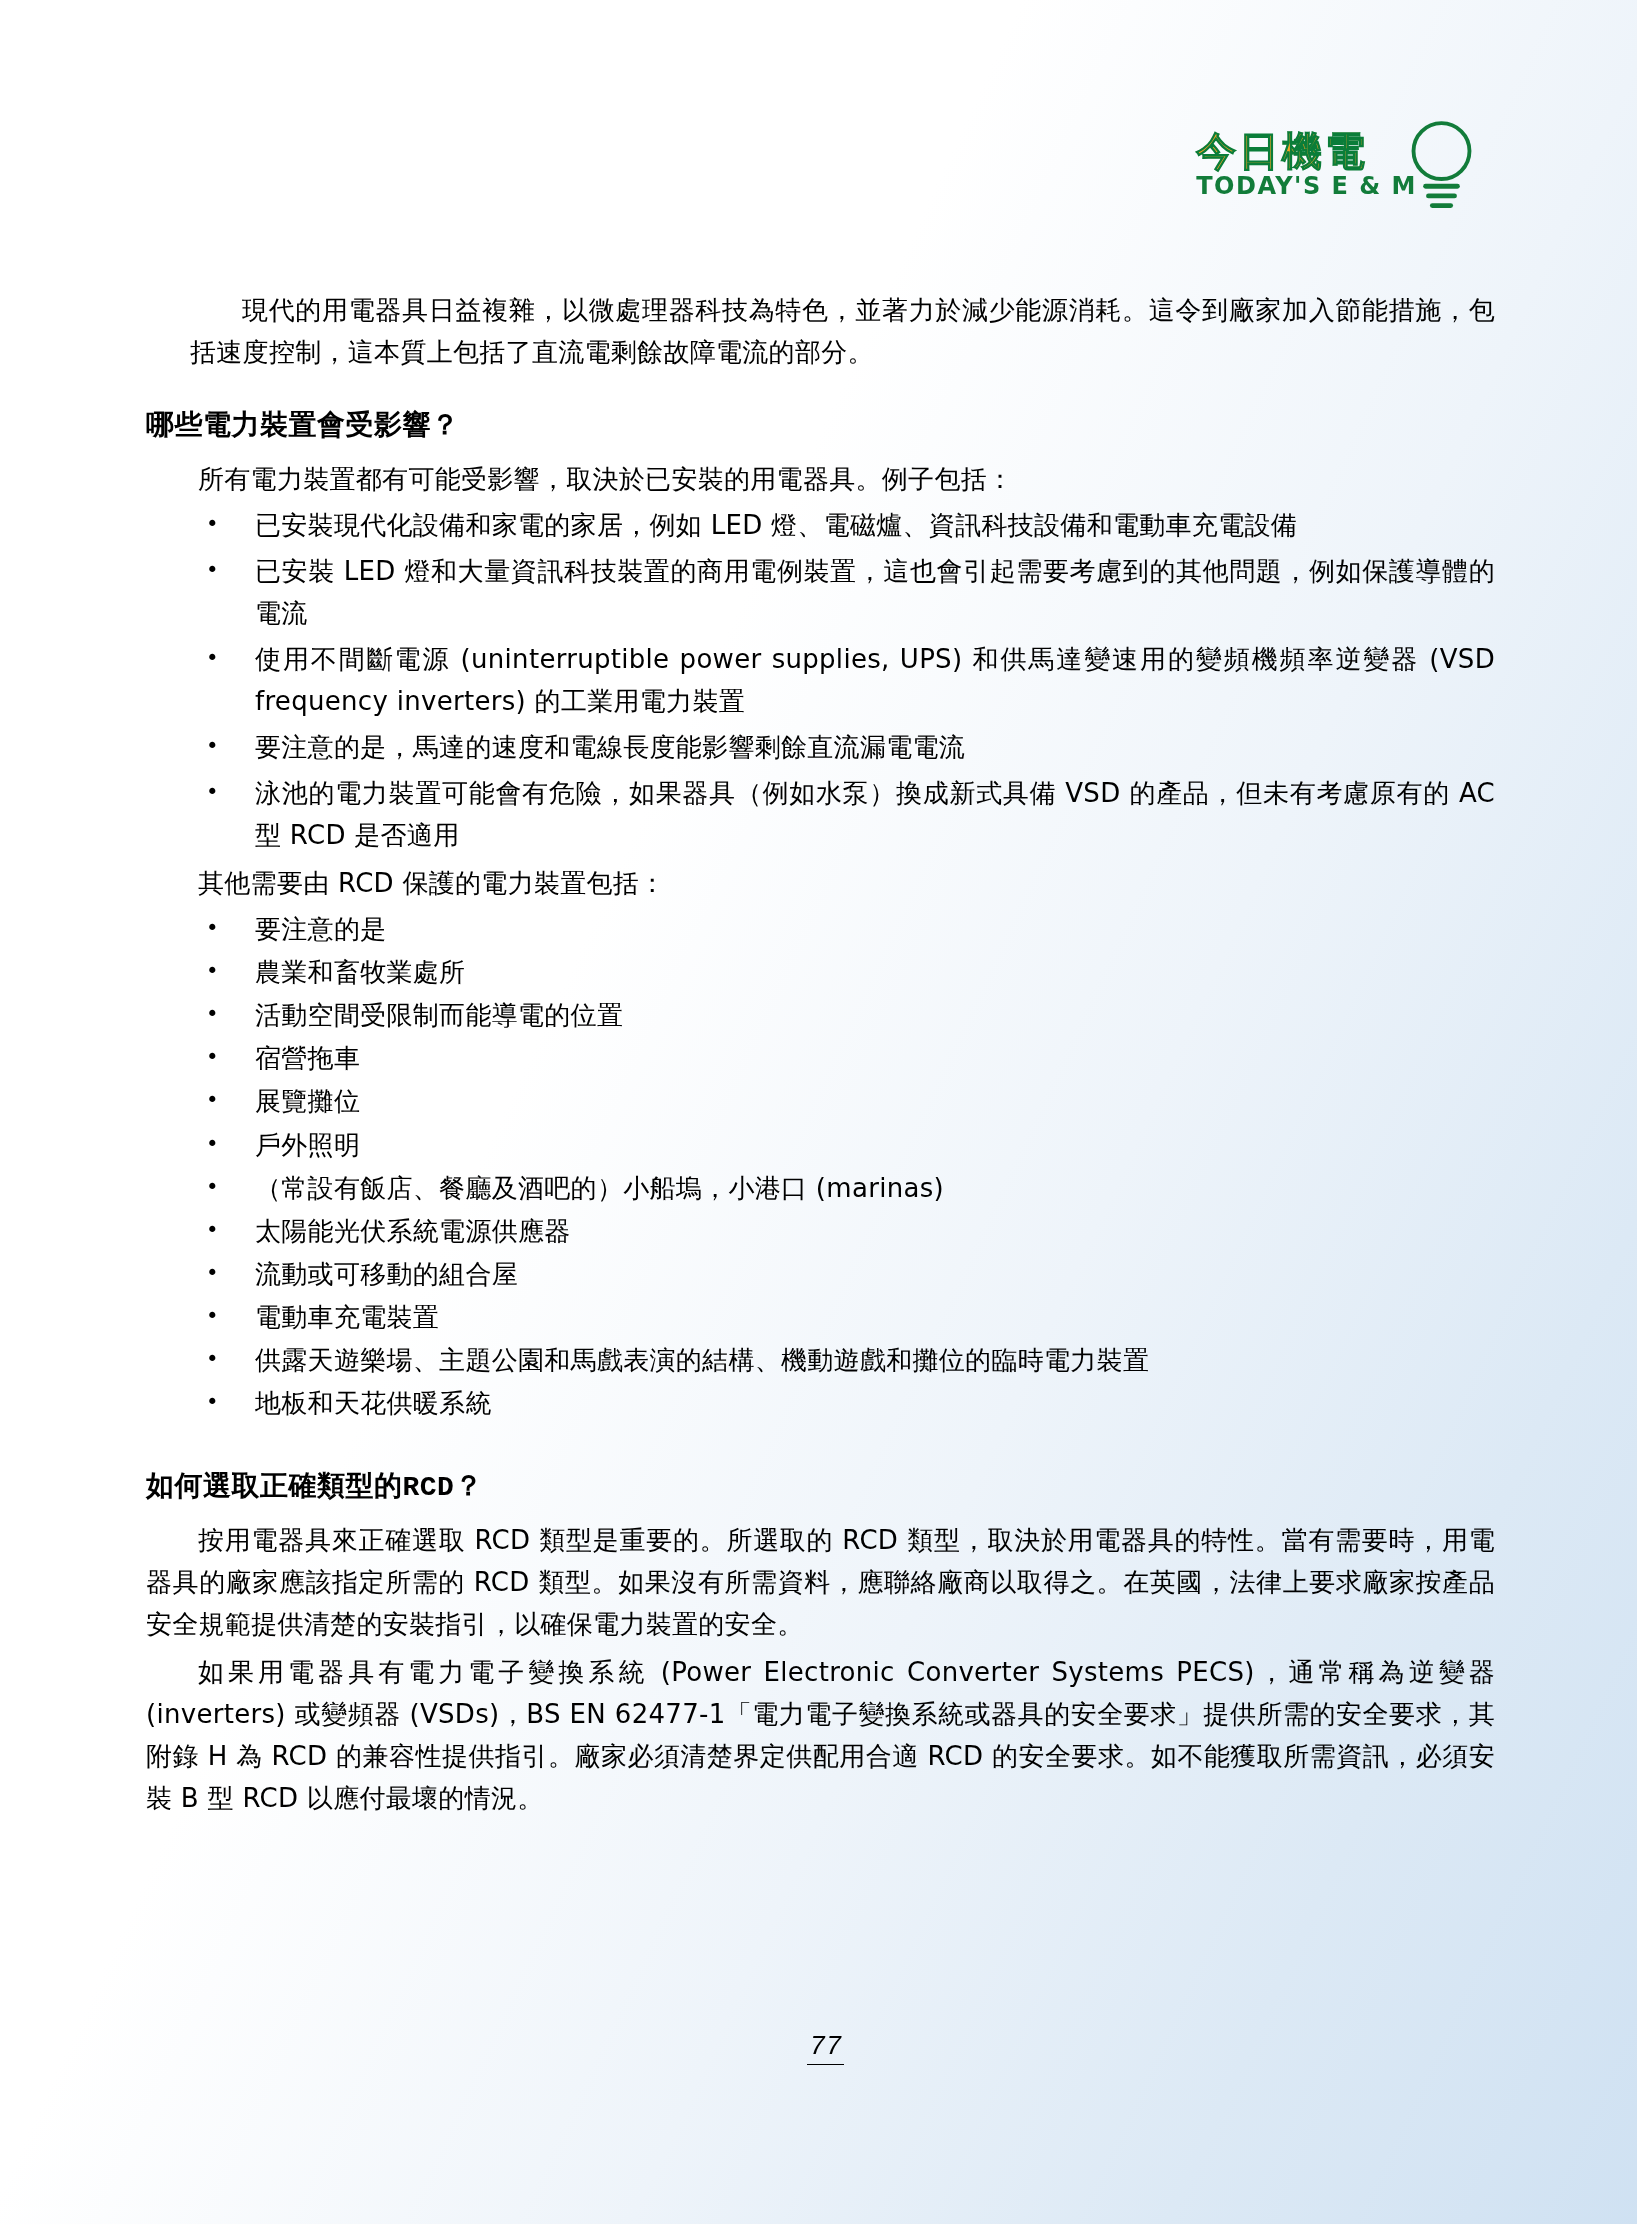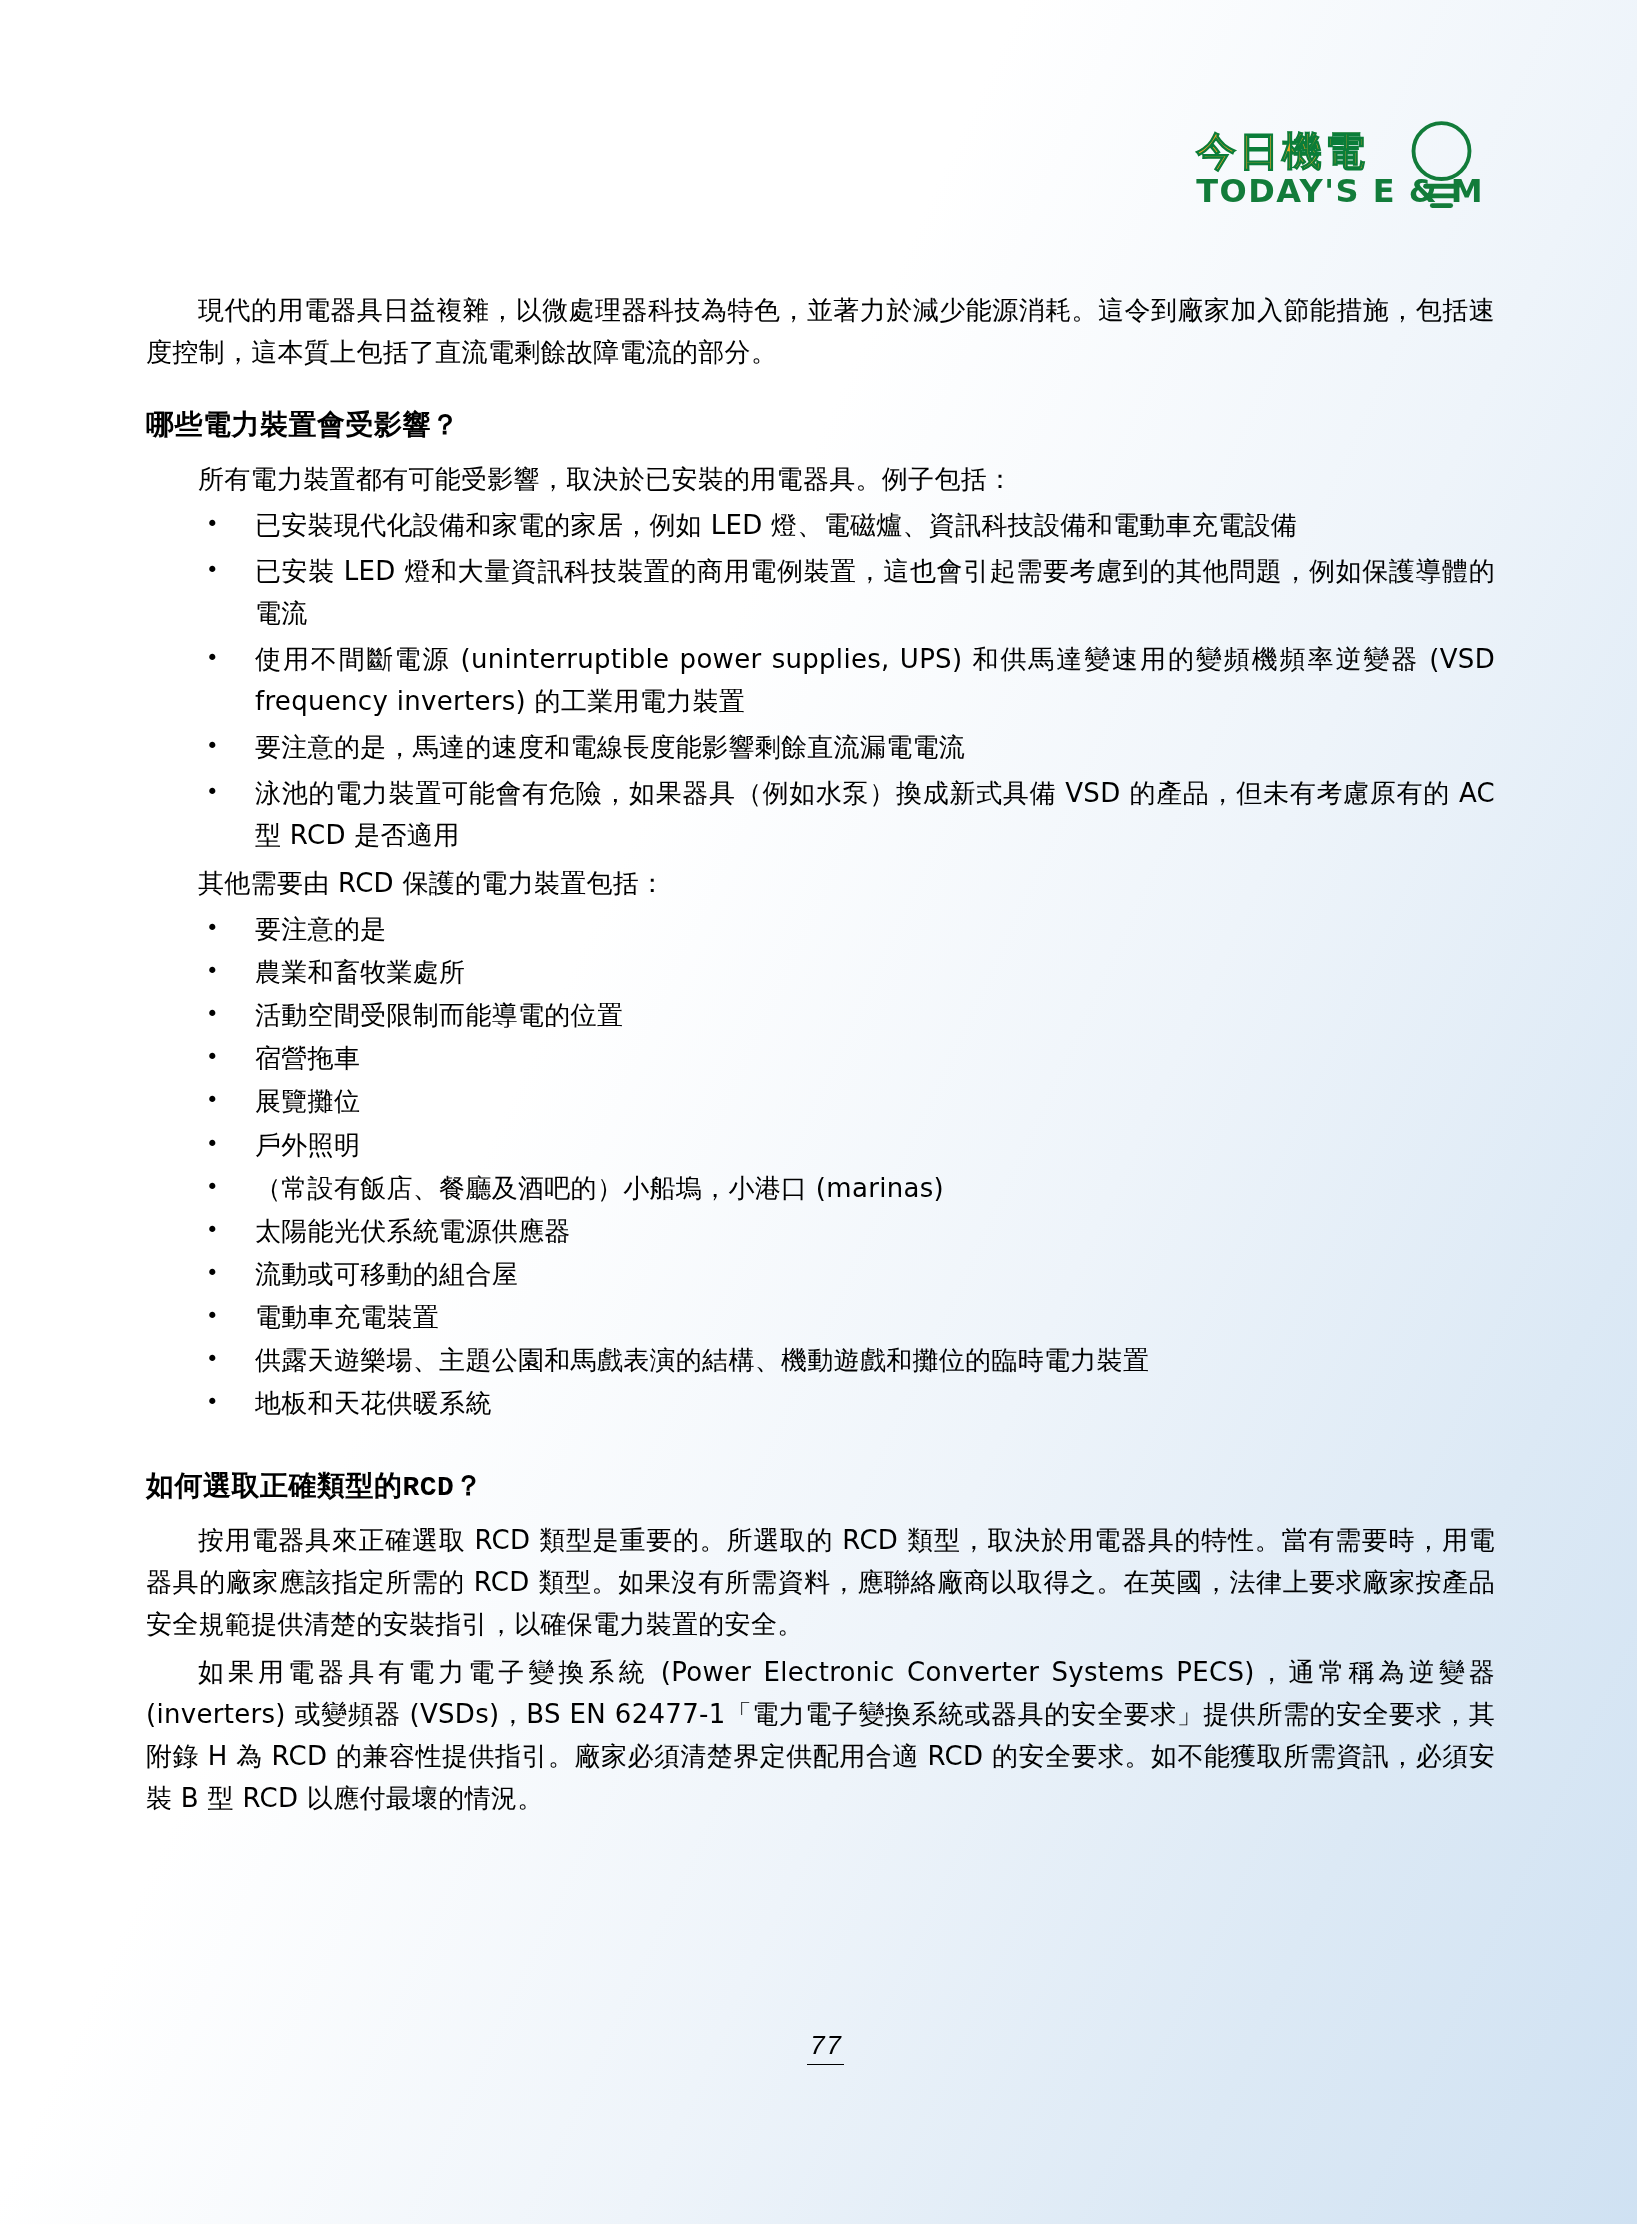--- a/index.html
+++ b/index.html
@@ -52,21 +52,21 @@
     font-weight: bold;
     letter-spacing: 2.9px;
     color: #f5a623;
     -webkit-text-stroke: 1px #0a7d39;
     white-space: nowrap;
   }
   .logo-en {
     position: absolute;
     left: 0;
     top: 56px;
-    font-size: 32px;
+    font-size: 24px;
     font-weight: bold;
     letter-spacing: 1.5px;
     color: #127c3a;
     white-space: nowrap;
   }
   .logo-bulb {
     position: absolute;
     right: 3.9px;
     top: 1.9px;
     width: 83px;
@@ -150,21 +150,21 @@
       <div class="logo-bulb">
         <svg viewBox="0 0 86 100" width="83" height="97" aria-hidden="true">
           <circle cx="43" cy="34" r="29" fill="none" stroke="#127c3a" stroke-width="4"></circle>
           <rect x="24" y="68" width="38" height="5" rx="2.5" fill="#127c3a"></rect>
           <rect x="27" y="78" width="32" height="5" rx="2.5" fill="#127c3a"></rect>
           <rect x="31" y="88" width="24" height="5" rx="2.5" fill="#127c3a"></rect>
         </svg>
       </div>
     </div>
 
-    <p class="para" style="margin-top:173px;">現代的用電器具日益複雜，以微處理器科技為特色，並著力於減少能源消耗。這令到廠家加入節能措施，包括速度控制，這本質上包括了直流電剩餘故障電流的部分。</p>
+    <p class="para" style="margin-top:173px;margin-left:44px;">現代的用電器具日益複雜，以微處理器科技為特色，並著力於減少能源消耗。這令到廠家加入節能措施，包括速度控制，這本質上包括了直流電剩餘故障電流的部分。</p>
 
     <h2 class="heading">哪些電力裝置會受影響？</h2>
     <p class="lead">所有電力裝置都有可能受影響，取決於已安裝的用電器具。例子包括：</p>
 
     <ul class="bullets">
       <li>已安裝現代化設備和家電的家居，例如 LED 燈、電磁爐、資訊科技設備和電動車充電設備</li>
       <li>已安裝 LED 燈和大量資訊科技裝置的商用電例裝置，這也會引起需要考慮到的其他問題，例如保護導體的電流</li>
       <li>使用不間斷電源 (uninterruptible power supplies, UPS) 和供馬達變速用的變頻機頻率逆變器 (VSD frequency inverters) 的工業用電力裝置</li>
       <li>要注意的是，馬達的速度和電線長度能影響剩餘直流漏電電流</li>
       <li>泳池的電力裝置可能會有危險，如果器具（例如水泵）換成新式具備 VSD 的產品，但未有考慮原有的 AC 型 RCD 是否適用</li>

